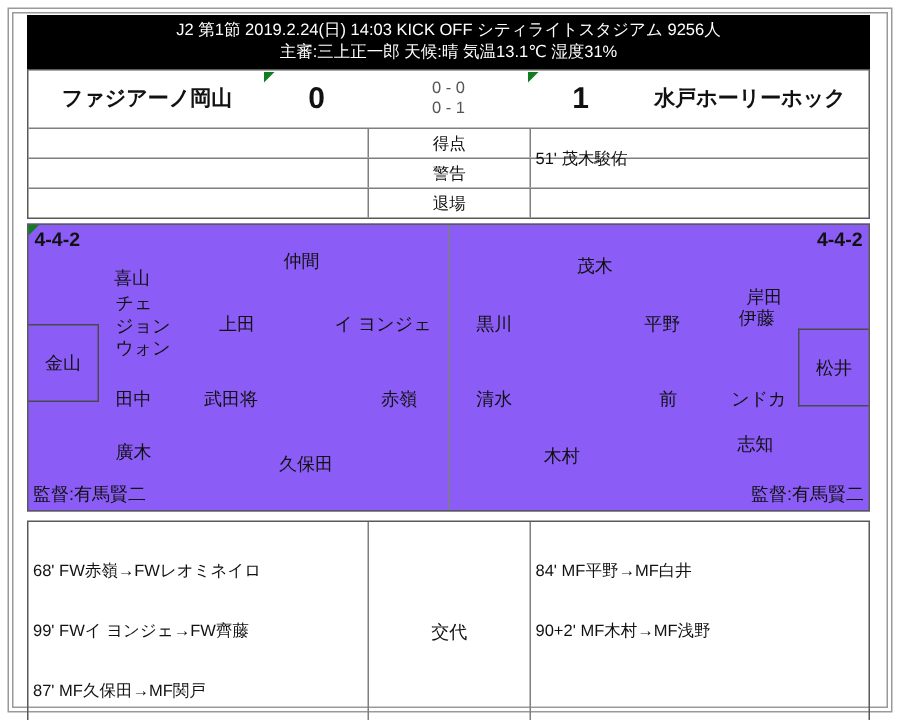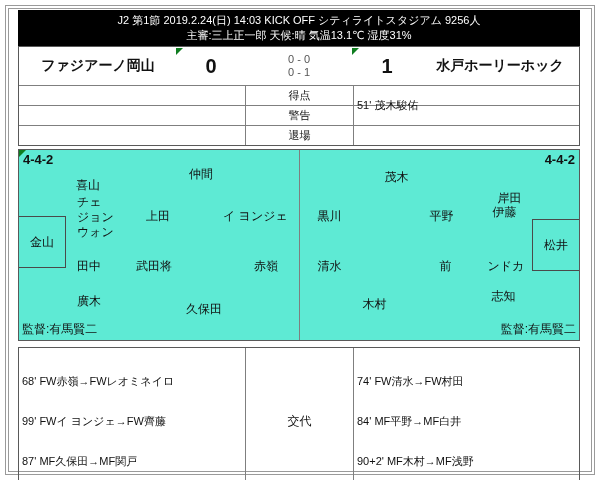--- a/index.html
+++ b/index.html
@@ -24,21 +24,21 @@
   .halves { width:108px; text-align:center; font-size:11px; line-height:13px; color:#555; }
 
   .label-row { display:flex; border-top:1px solid #7f7f7f; height:19px; font-size:11px; }
   .lr-home { width:227px; box-sizing:border-box; border-right:1px solid #7f7f7f; }
   .lr-label { width:108px; box-sizing:border-box; border-right:1px solid #7f7f7f;
               display:flex; align-items:center; justify-content:center; }
   .lr-away { flex:1; display:flex; align-items:center; padding-left:3px;margin-top:19px; }
 
   .formation {
     position:relative; margin-top:3px; height:192px; box-sizing:border-box;
-    border:1px solid #595959; background:#5eead4; display:flex;
+    border:1px solid #595959; background:#8b5cf6; display:flex;
   }
   .half { position:relative; flex:1; }
   .half-home { border-right:1px solid #7f7f7f; }
   .system { position:absolute; font-weight:bold; font-size:13px; }
   .system-home { left:4px; top:2px; }
   .system-away { right:4px; top:2px; }
   .manager { position:absolute; bottom:2px; font-size:12px; white-space:nowrap; }
   .manager-home { left:3px; }
   .manager-away { right:3px; }
   .player { position:absolute; font-size:12px; line-height:15px; white-space:pre-line; }
@@ -147,21 +147,20 @@
 
   <div class="stats">
     <div class="st-row row-subs">
       <div class="st-home">
         <div class="sub-line">68' FW赤嶺→FWレオミネイロ</div>
         <div class="sub-line">99' FWイ ヨンジェ→FW齊藤</div>
         <div class="sub-line">87' MF久保田→MF関戸</div>
       </div>
       <div class="st-label">交代</div>
       <div class="st-away">
-        <div class="sub-line">74' FW清水→FW村田</div>
         <div class="sub-line">84' MF平野→MF白井</div>
         <div class="sub-line">90+2' MF木村→MF浅野</div>
       </div>
     </div>
 
   </div>
 
 </div>
 
 </body></html>

